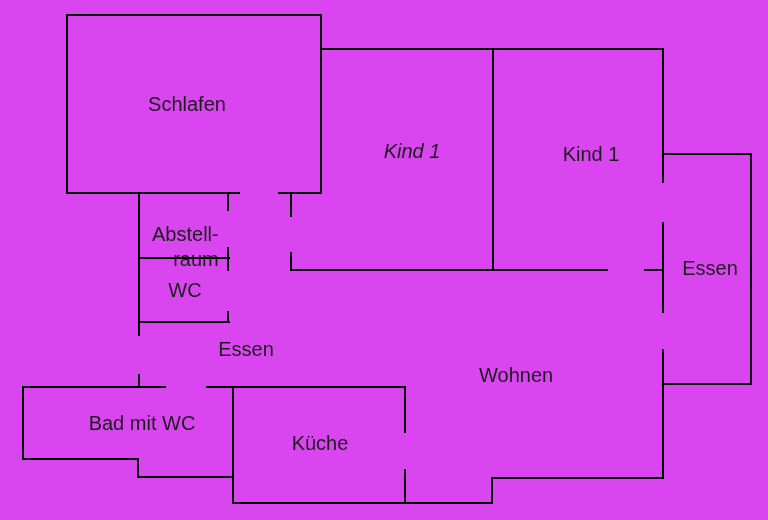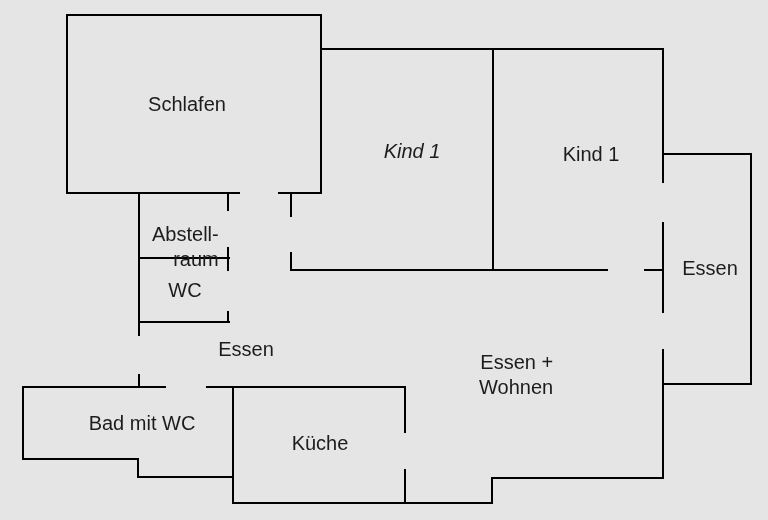--- a/index.html
+++ b/index.html
@@ -31,21 +31,21 @@
   }
   .room-label.left {
     transform: translate(0, -50%);
     text-align: right;
     margin-top: 20px;
   }
 </style>
 </head>
 <body>
 
-<div class="plan" id="plan" style="background: #e5e5e5;">
+<div class="plan" id="plan" style="background: #d946ef;">
     <div class="wall" style="left: 65.75px; top: 13.75px; width: 256.5px; height: 2.5px; background: rgb(0, 0, 0);"></div>
     <div class="wall" style="left: 319.75px; top: 47.75px; width: 344.5px; height: 2.5px; background: rgb(0, 0, 0);"></div>
     <div class="wall" style="left: 661.75px; top: 152.75px; width: 90.5px; height: 2.5px; background: rgb(0, 0, 0);"></div>
     <div class="wall" style="left: 65.75px; top: 191.75px; width: 174.5px; height: 2.5px; background: rgb(0, 0, 0);"></div>
     <div class="wall" style="left: 277.75px; top: 191.75px; width: 44.5px; height: 2.5px; background: rgb(0, 0, 0);"></div>
     <div class="wall" style="left: 137.75px; top: 256.75px; width: 92.5px; height: 2.5px; background: rgb(0, 0, 0);"></div>
     <div class="wall" style="left: 289.75px; top: 268.75px; width: 318.5px; height: 2.5px; background: rgb(0, 0, 0);"></div>
     <div class="wall" style="left: 643.75px; top: 268.75px; width: 20.5px; height: 2.5px; background: rgb(0, 0, 0);"></div>
     <div class="wall" style="left: 137.75px; top: 320.75px; width: 92.5px; height: 2.5px; background: rgb(0, 0, 0);"></div>
     <div class="wall" style="left: 661.75px; top: 382.75px; width: 90.5px; height: 2.5px; background: rgb(0, 0, 0);"></div>
@@ -91,21 +91,20 @@
       <div>Abstell-</div>
       <div>raum</div>
     </div>
     <div class="room-label" style="left: 185px; top: 290px; color: rgb(28, 28, 28);">
       <div>WC</div>
     </div>
     <div class="room-label" style="left: 246px; top: 349px; color: rgb(28, 28, 28);">
       <div>Essen</div>
     </div>
     <div class="room-label left" style="left: 479px; top: 355px; color: rgb(28, 28, 28);">
-      <div>Essen +</div>
       <div>Wohnen</div>
     </div>
     <div class="room-label" style="left: 142px; top: 423px; color: rgb(28, 28, 28);">
       <div>Bad mit WC</div>
     </div>
     <div class="room-label" style="left: 320px; top: 443px; color: rgb(28, 28, 28);">
       <div>Küche</div>
     </div>
   </div>
 

